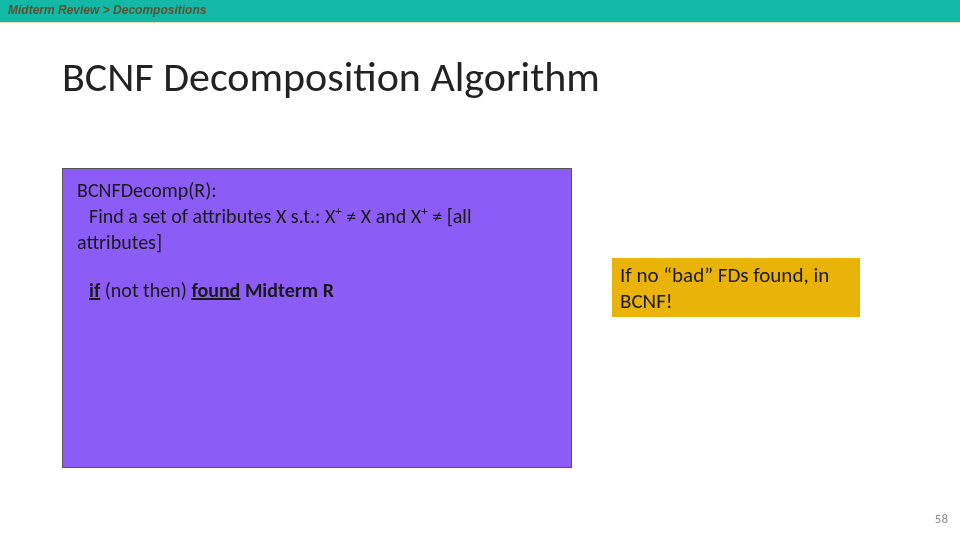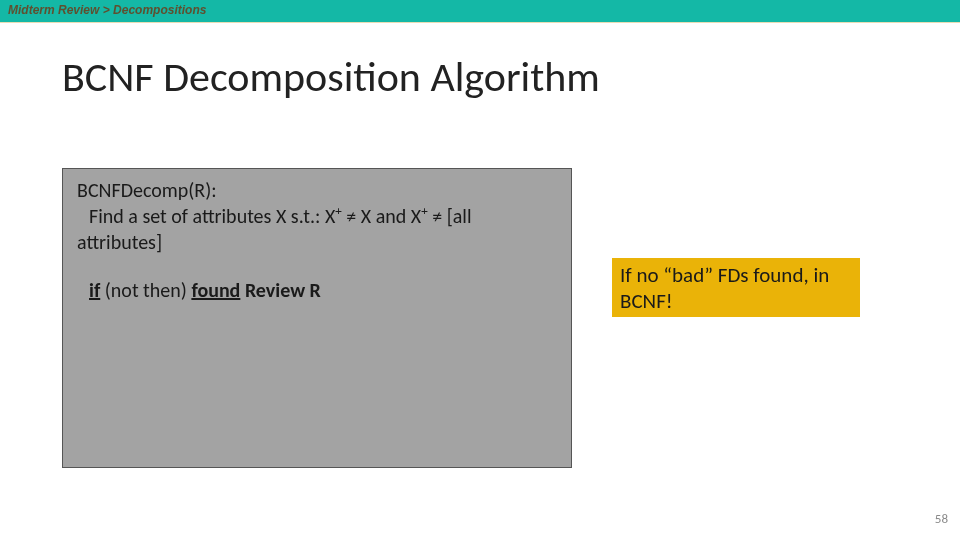--- a/index.html
+++ b/index.html
@@ -32,21 +32,21 @@
     color: #222;
     margin: 28px 17px 24px 62px;
   }
   .algo-box {
     position: absolute;
     top: 168px;
     left: 62px;
     width: 510px;
     height: 300px;
     border: 1px solid #555;
-    background: #a3a3a3;
+    background: #8b5cf6;
     padding: 8px 14px 10px 14px;
     box-sizing: border-box;
     font-size: 20px;
     line-height: 1.3;
     font-family: "Calibri", "Segoe UI", sans-serif;
     color: #1a1a1a;
   }
   .algo-box .line1 {
     margin-bottom: 0;
   }
@@ -93,19 +93,19 @@
 
 <div class="title">BCNF Decomposition Algorithm</div>
 
 <div class="algo-box">
   <div class="line1">BCNFDecomp(R):</div>
   <div>
     <span class="indent">Find a </span><span class="ital">set of attributes</span><span> X s.t.: X</span><sup>+</sup><span> ≠ X and X</span><sup>+</sup><span> ≠ [all attributes]</span>
   </div>
   <div class="gap"></div>
   <div>
-    <span class="indent uline bold">if</span><span> (not then) </span><span class="uline bold">found</span><span class="bold"> Review R</span>
+    <span class="indent uline bold">if</span><span> (not then) </span><span class="uline bold">found</span><span class="bold"> Midterm R</span>
   </div>
 </div>
 
 <div class="note">If no “bad” FDs found, in BCNF!</div>
 
 <div class="pagenum">58</div>
 
 </body></html>

